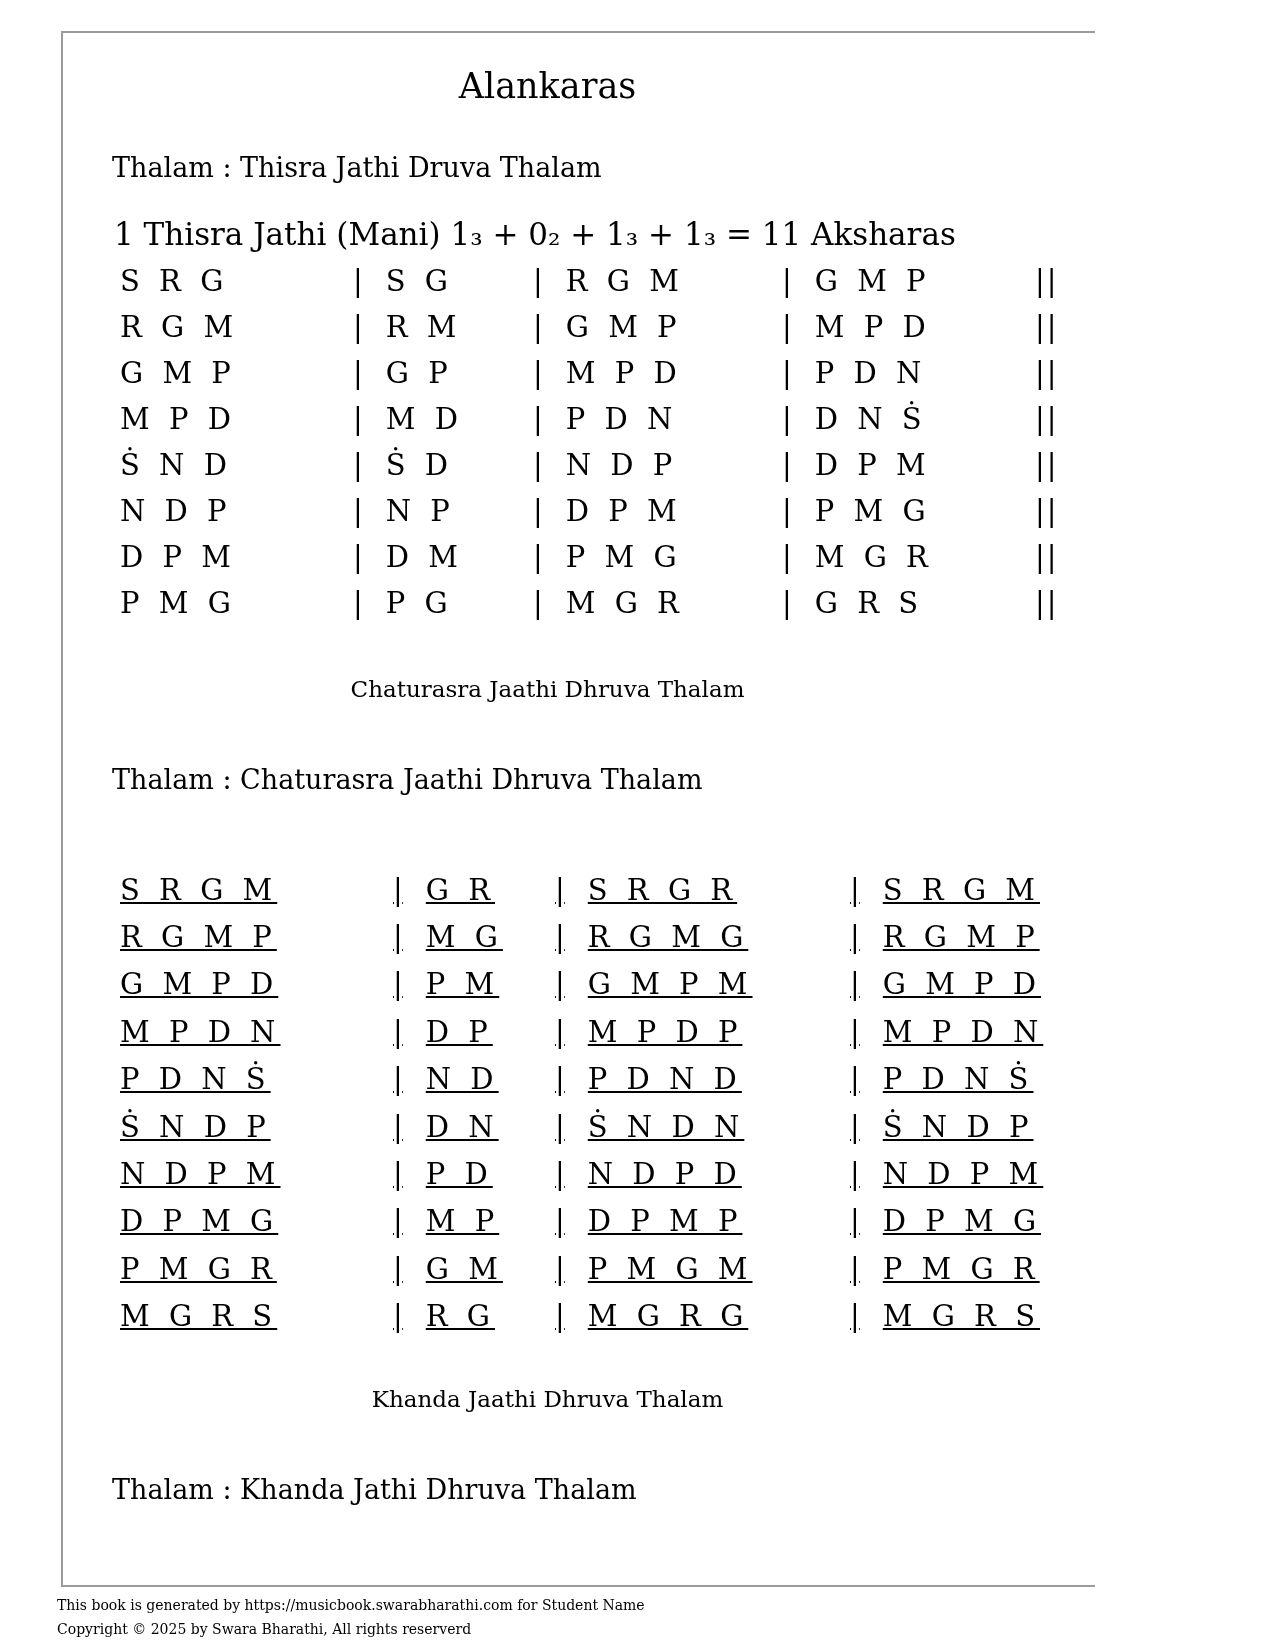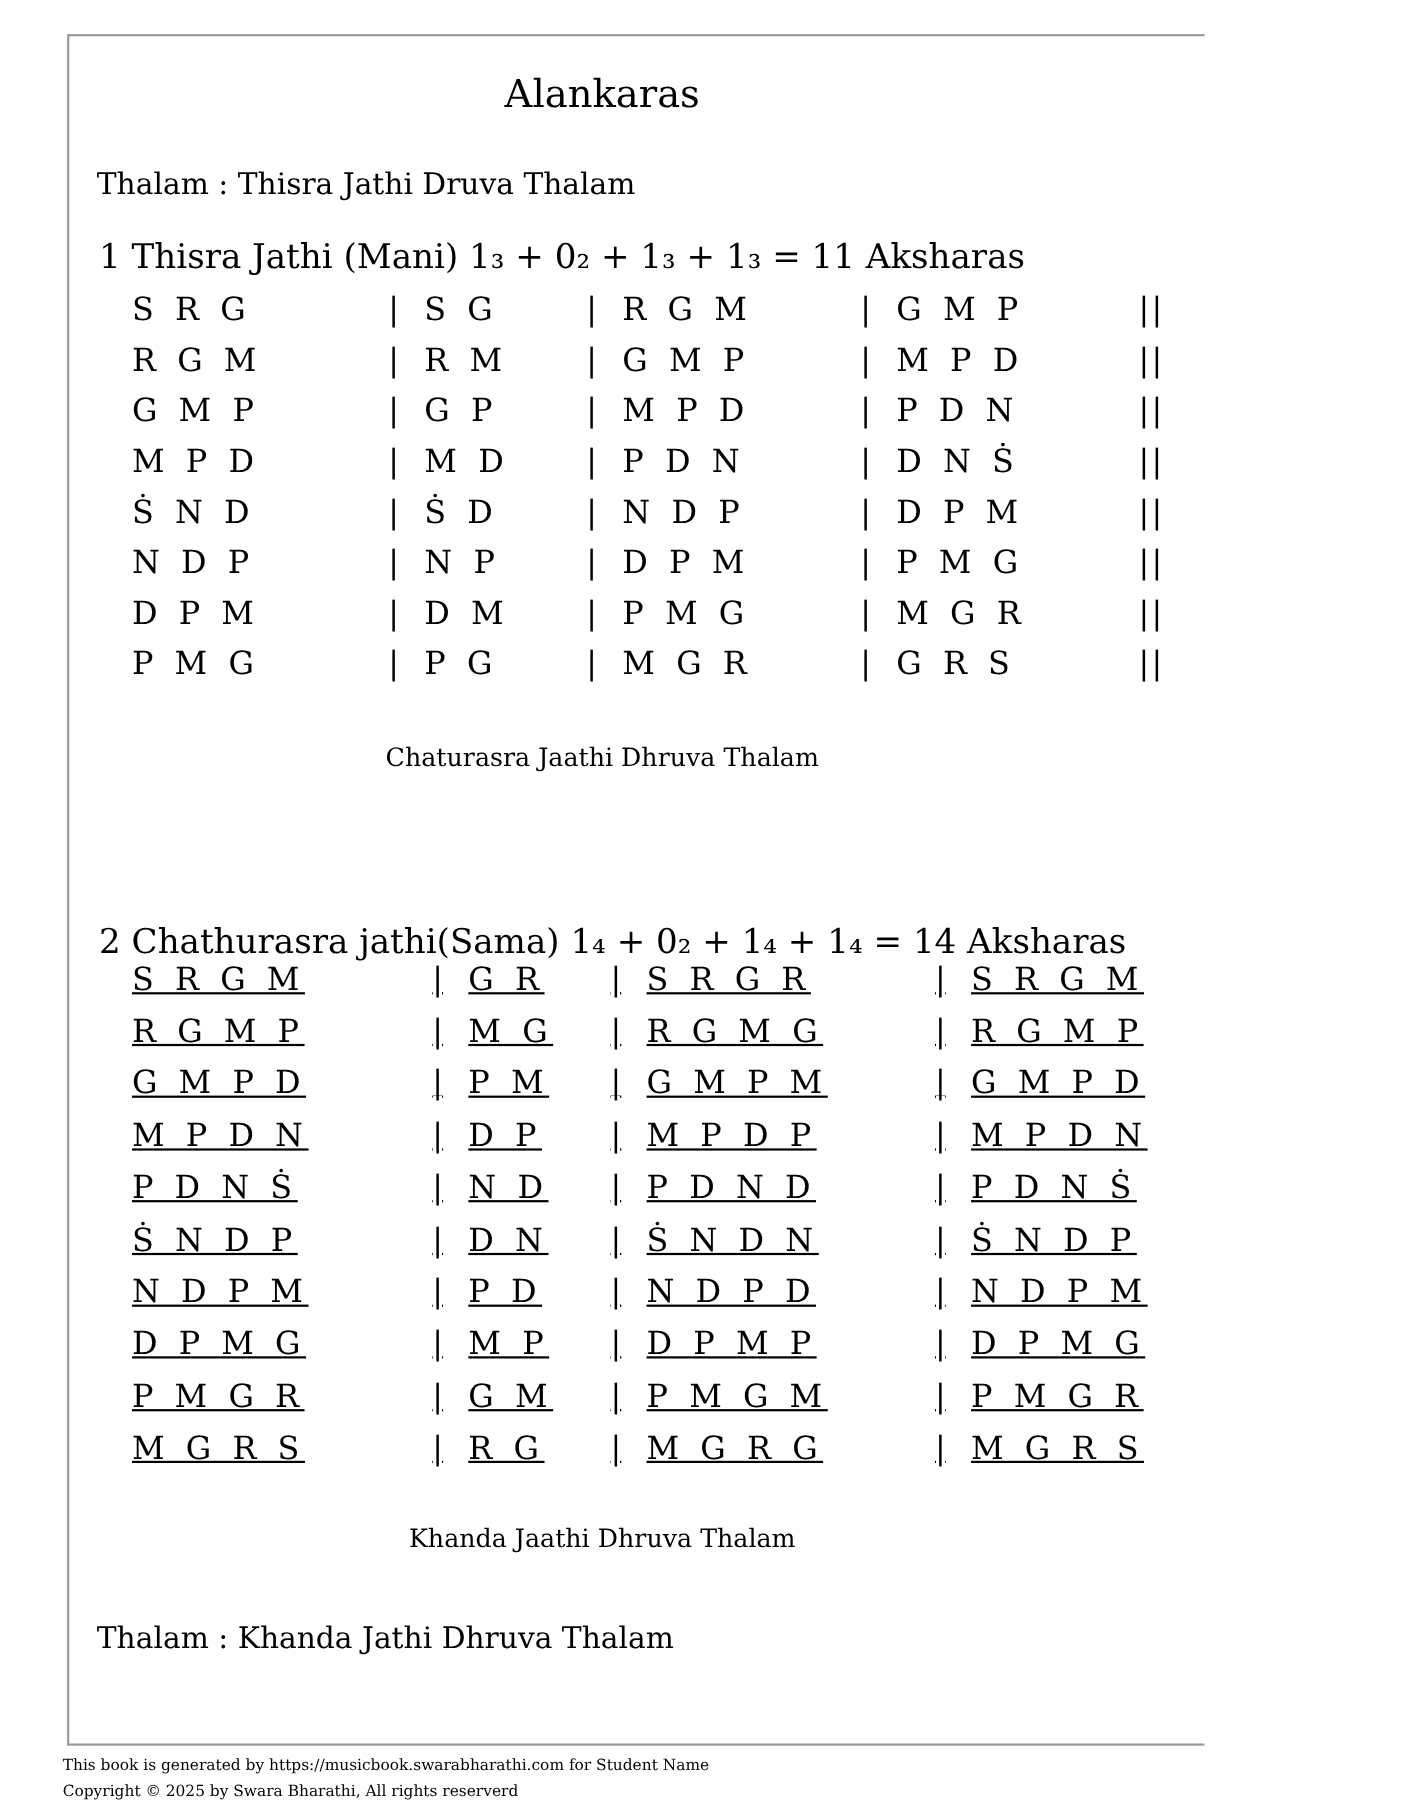--- a/index.html
+++ b/index.html
@@ -12,21 +12,21 @@
     overflow:hidden;
   }
   .frame{
     position:absolute;
     left:61px;top:31px;
     width:1148px;height:1552px;
     border:2px solid #9b9b9b;
     background:#fff;
   }
   .center-line{position:absolute;left:0;width:100%;text-align:center;white-space:pre;}
-  .left-line{position:absolute;white-space:pre;}
+  .left-line{position:absolute;white-space:pre;margin-left:24px;}
   .doc-title{top:66px;font-size:35px;}
   .section-heading{font-size:23px;}
   .h2{top:676px;}
   .h3{top:1386px;}
   .thalam{font-size:27px;left:88px;}
   .th1{top:152px;}
   .th2{top:764px;}
   .th3{top:1474px;}
   .exercise{font-size:31px;left:90px;}
   .ex1{top:216px;}
@@ -209,22 +209,22 @@
         <span class="seg seg3">
           <span class="sep">|</span>
           <span class="cell">G R S</span>
         </span>
         <span class="sep dbl">||</span>
       </div>
     </div>
 
   <div class="center-line section-heading h2">Chaturasra Jaathi Dhruva Thalam</div>
 
-
-  <div class="left-line exercise ex2">2 Chathurasra jathi(Sama) 1₄ + 0₂ + 1₄ + 1₄ = 14 Aksharas</div>
+  <div class="left-line thalam th2">Thalam : Chaturasra Jaathi Dhruva Thalam</div>
+
 
   <div class="swara-table tbl2">
       <div class="row">
         <span class="seg seg0">
           <span class="cell">S R G M</span>
         </span>
         <span class="seg seg1">
           <span class="sep">|</span>
           <span class="cell">G R</span>
         </span>

